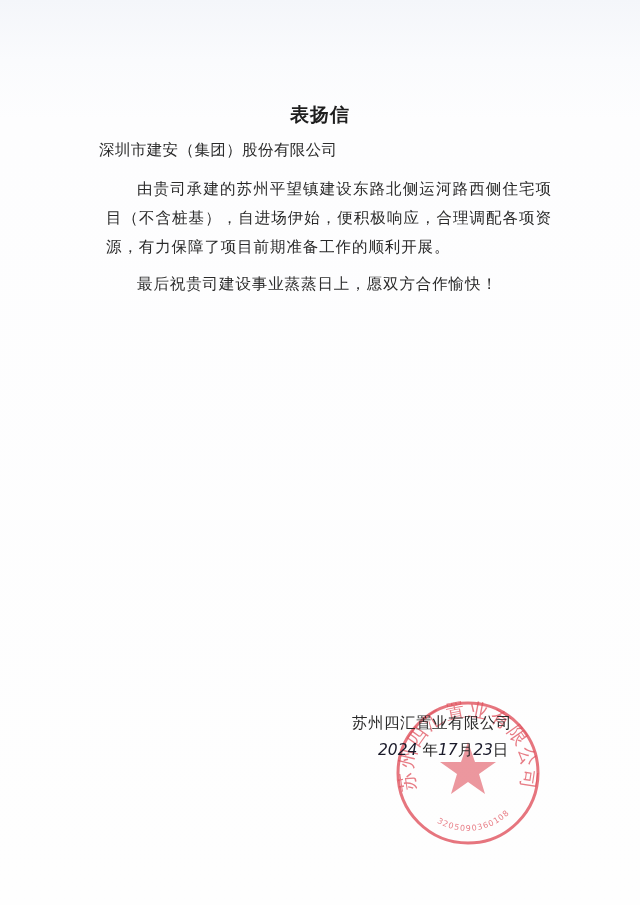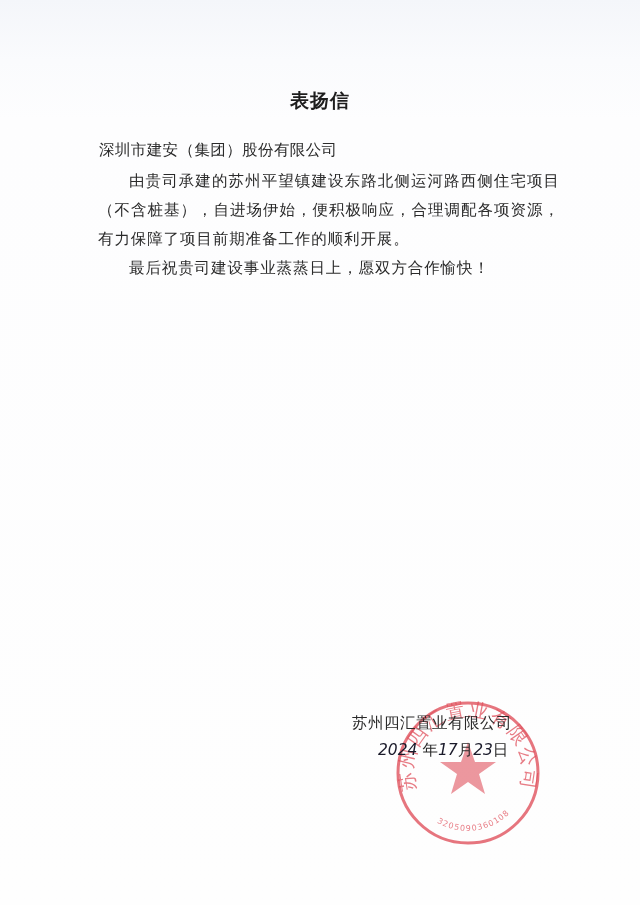--- a/index.html
+++ b/index.html
@@ -8,33 +8,33 @@
       background: #fdfdfe;
       position: relative; overflow: hidden;
       font-family: "DejaVu Serif", "Liberation Serif", serif;
       color: #2a2a2a;
     }
     .page {
       position: absolute; left: 0; top: 0; width: 640px; height: 905px;
       background: linear-gradient(180deg, #f4f6fa 0px, #fafbfd 60px, #fdfdfe 120px, #fefefe 100%);
     }
     .title {
-      position: absolute; top: 88px; left: 0; width: 640px;
+      position: absolute; top: 102px; left: 0; width: 640px;
       text-align: center; font-size: 19px; font-weight: bold; letter-spacing: 1px;
       font-family: "DejaVu Sans", sans-serif; color: #1e1e1e;
     }
     .salutation {
       position: absolute; top: 140px; left: 99px;
       font-size: 15.5px; letter-spacing: 0.4px;
     }
     .body-text {
       position: absolute; top: 167px; left: 98px; width: 462px;
     }
     .para {
-      font-size: 15.5px; line-height: 29px; margin: 0;
+      font-size: 15.5px; line-height: 29px; margin: 8px;
       text-indent: 31px; text-align: justify; letter-spacing: 0.9px;
     }
     .sign {
       position: absolute; left: 352px; top: 713px; font-size: 15.5px; letter-spacing: 0.5px;
     }
     .date {
       position: absolute; left: 378px; top: 740px; font-size: 15.5px;
     }
     .date .hand { font-family: "DejaVu Sans", sans-serif; font-style: italic; font-weight: normal; color: #1a1a2a; }
     .stamp {

